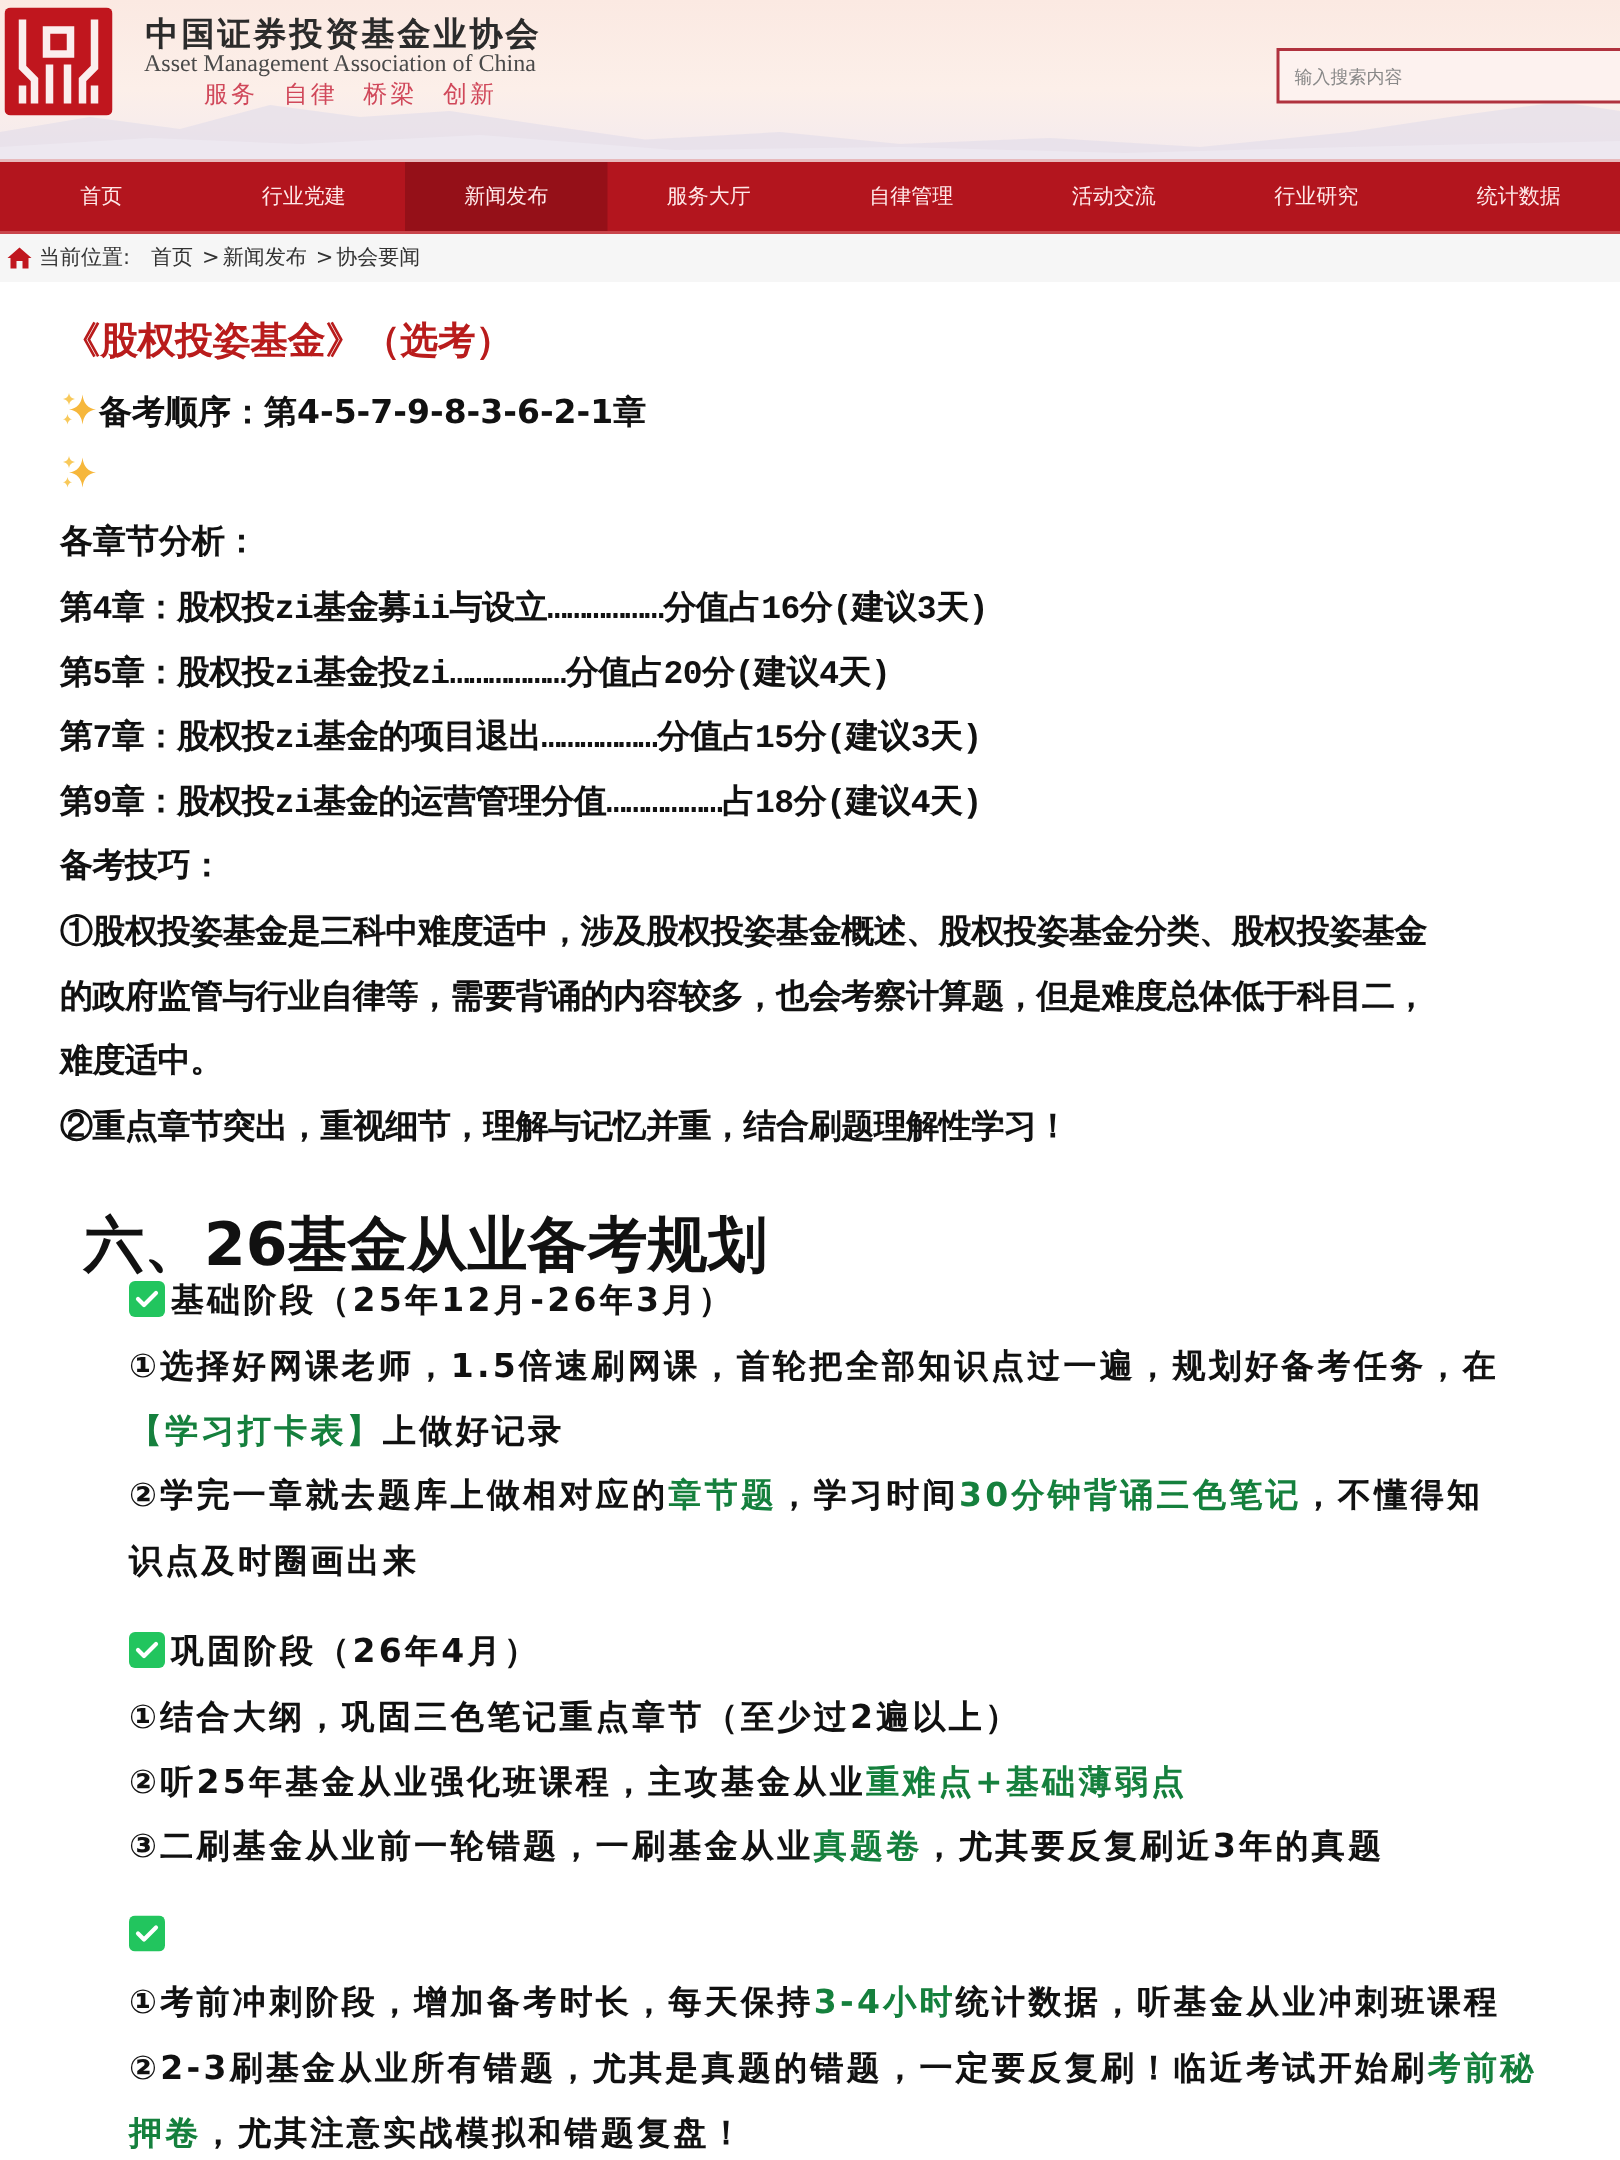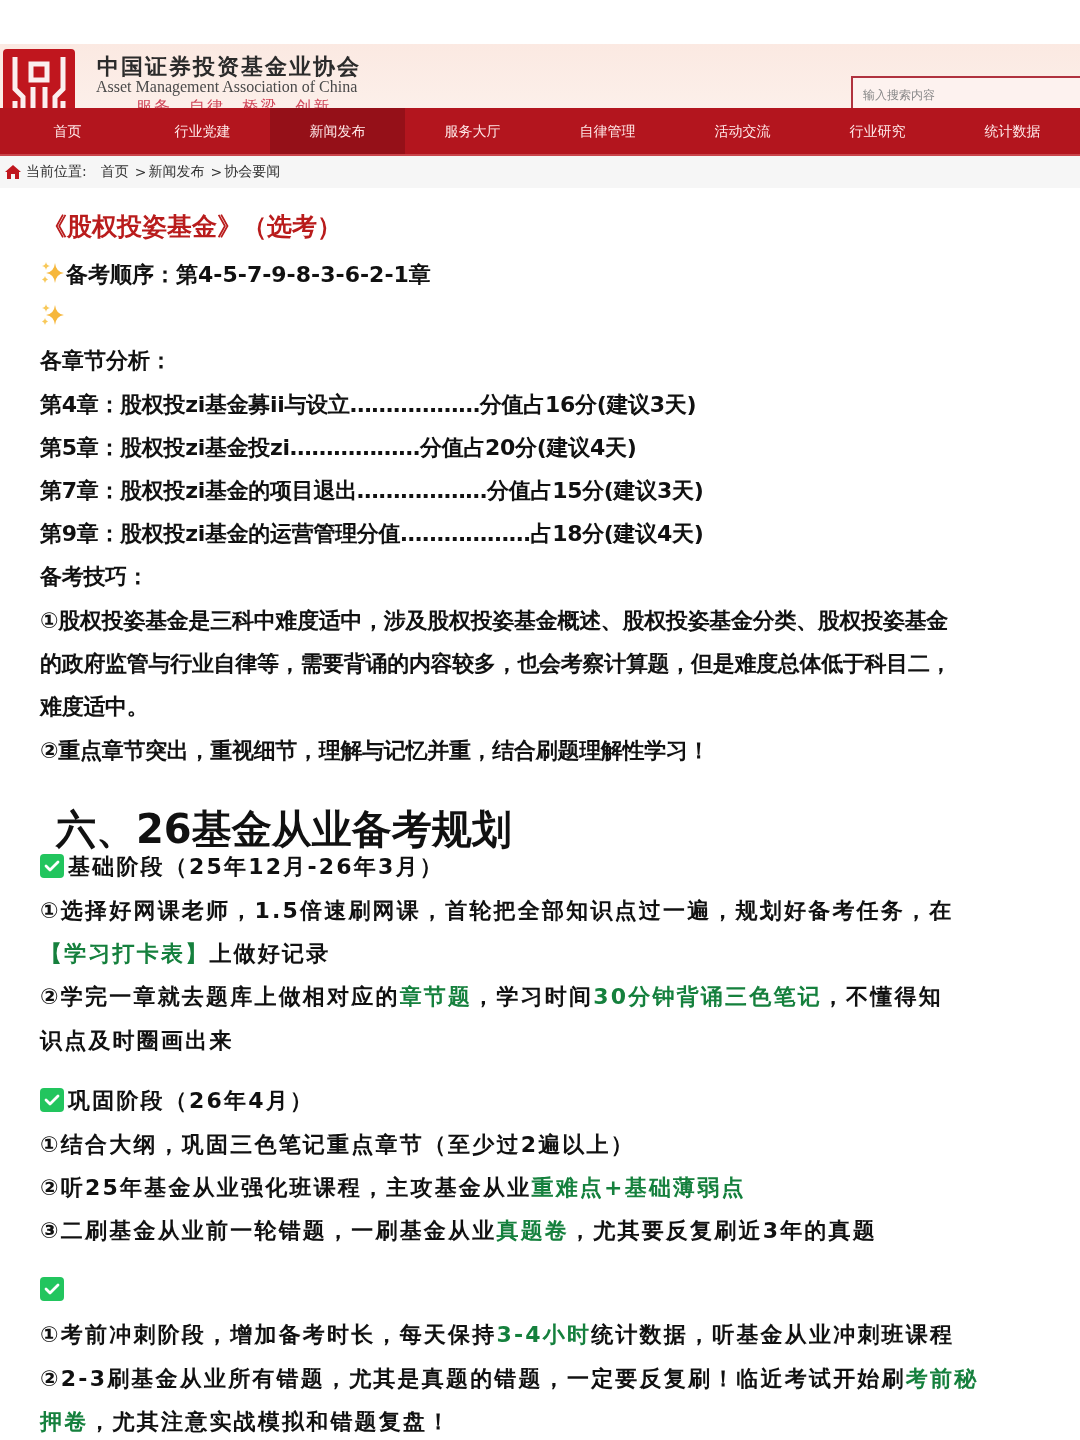--- a/index.html
+++ b/index.html
@@ -4,21 +4,20 @@
 <style>
   * { box-sizing: border-box; margin: 0; padding: 0; }
   html, body { width: 1080px; height: 1440px; overflow: hidden; background: #ffffff; }
   body { font-family: "DejaVu Sans", "Liberation Sans", sans-serif; color: #111; position: relative; }
 
   
   .site-header {
     position: absolute; left: 0; top: 0; width: 1080px; height: 108px;
     background: linear-gradient(180deg, #fbe9e2 0%, #fcefe9 55%, #f3eaee 100%);
     overflow: hidden;
-    margin-top: 44px;
   }
   .mountains {
     position: absolute; left: 0; bottom: 0; width: 1080px; height: 60px;
   }
   .logo {
     position: absolute; left: 3px; top: 5px; width: 72px; height: 72px;
   }
   .org-cn {
     position: absolute; left: 97px; top: 8px;
     font-family: "DejaVu Serif", "Liberation Serif", serif;
@@ -67,22 +66,22 @@
 
   
   .article { position: absolute; left: 0; top: 188px; width: 1080px; }
   .line {
     position: absolute; left: 40px; white-space: nowrap;
     font-weight: bold; color: #111;
   }
   .red { color: #15803d; }
   .subject-title { font-size: 25px; color: #b91c1c; left: 42px; }
   .std { font-size: 22px; }
-  .dense { font-size: 22px; letter-spacing: -0.3px; }
-  .wide { font-size: 22px; letter-spacing: 2.2px; }
+  .dense { font-size: 22px; letter-spacing: -0.3px; font-family: Liberation Mono, monospace; }
+  .wide { font-size: 22px; letter-spacing: 2.2px; margin-left: 46px; }
   .section-title { font-size: 40px; left: 56px; }
   .sparkle { display: inline-block; width: 26px; height: 24px; vertical-align: -3px; }
   .check { display: inline-block; width: 24px; height: 24px; vertical-align: -4px; margin-right: 4px; }
 </style>
 </head>
 <body>
 
 <div class="site-header">
   <svg class="mountains" viewBox="0 0 1080 60" preserveAspectRatio="none">
     <path d="M0 40 L60 30 L120 38 L180 22 L240 30 L300 26 L360 35 L430 45 L520 40 L600 48 L700 44 L800 50 L900 40 L980 28 L1040 20 L1080 26 L1080 60 L0 60 Z" fill="#e6e0ea" opacity="0.8"></path>

